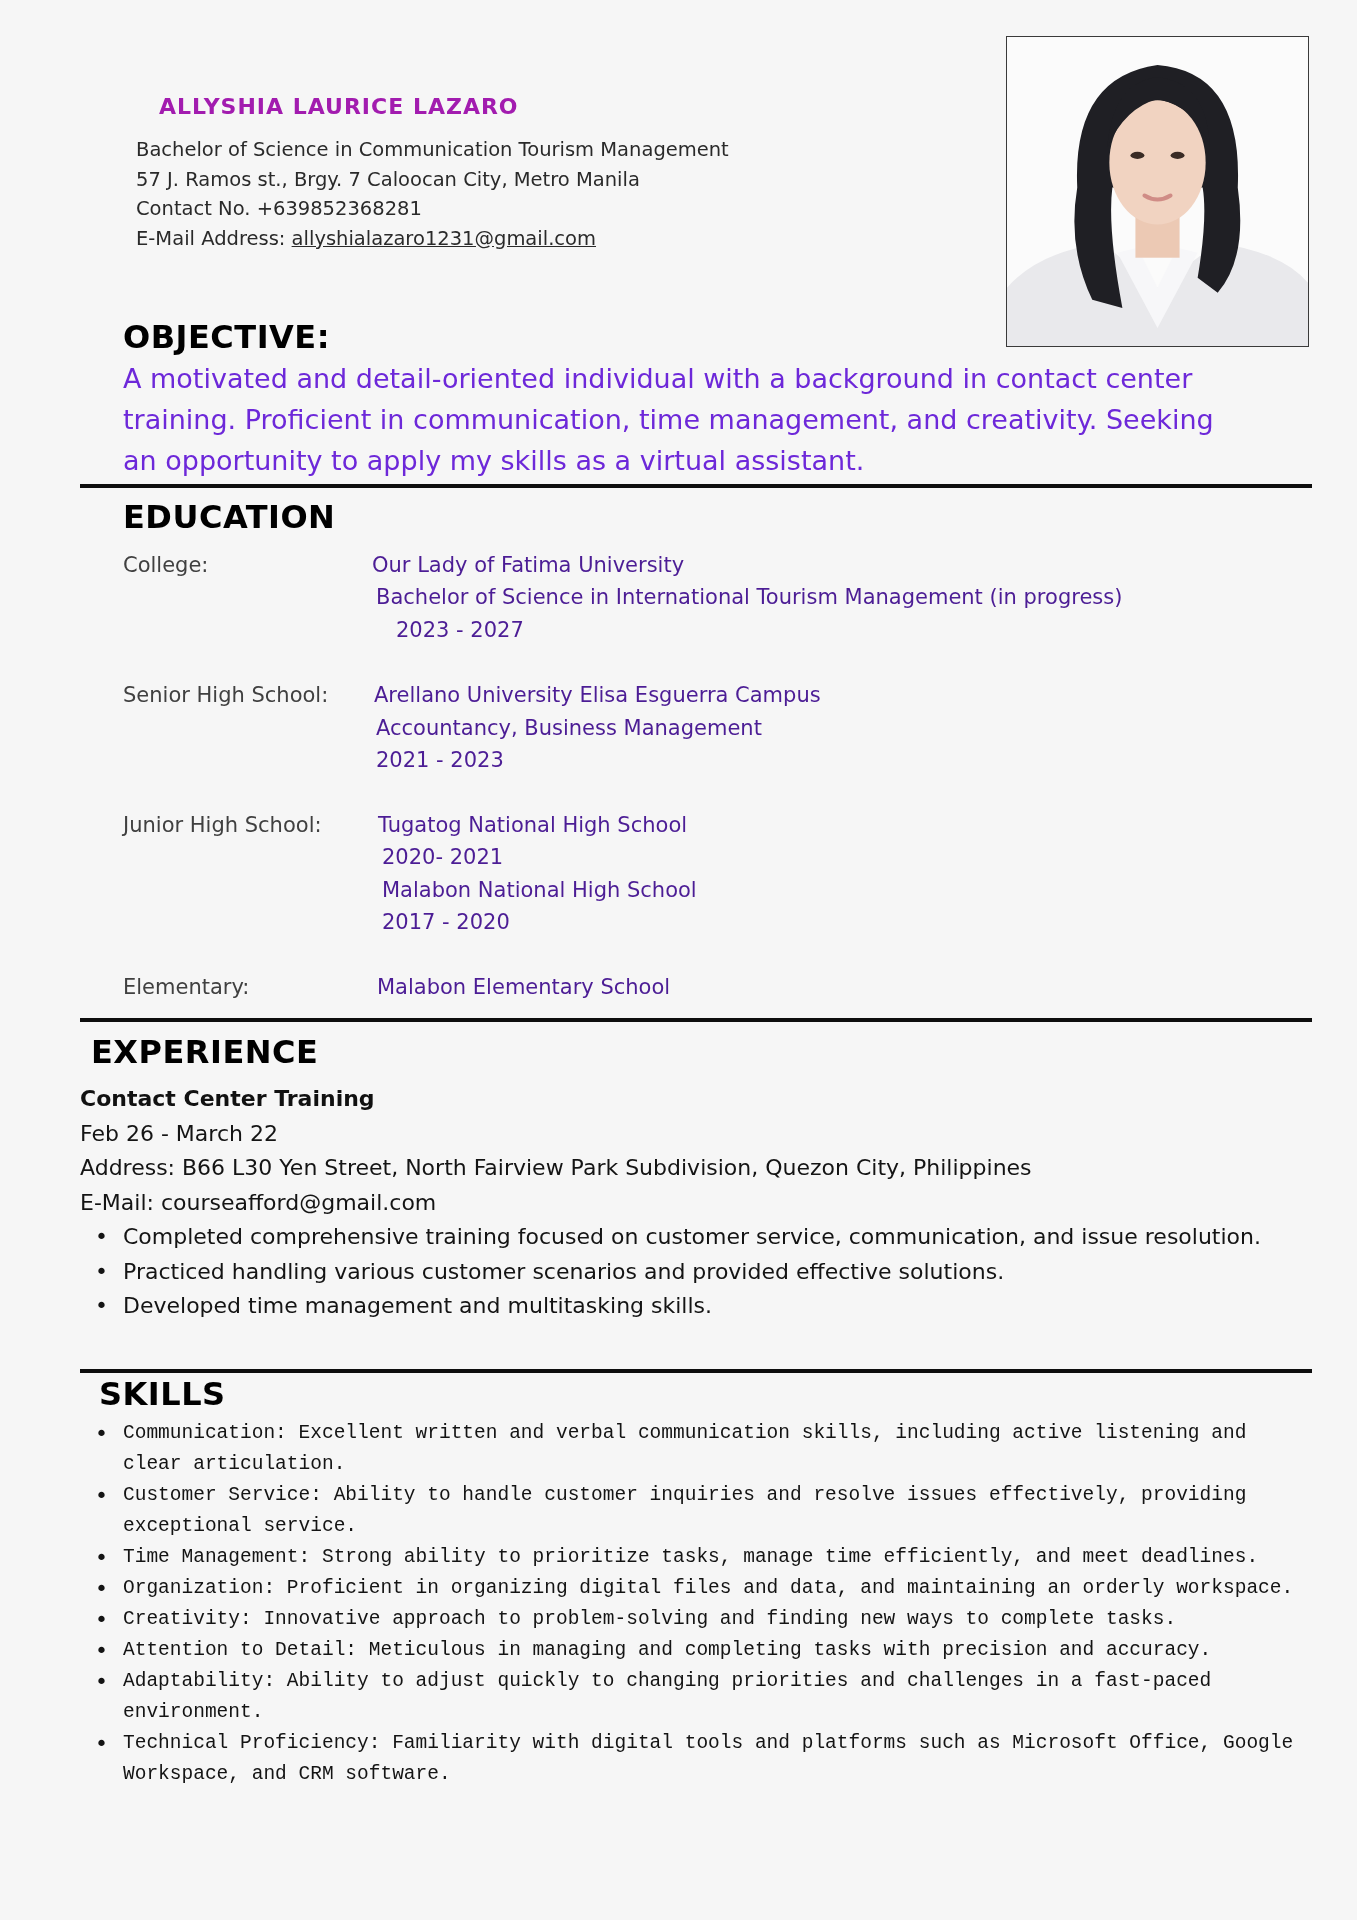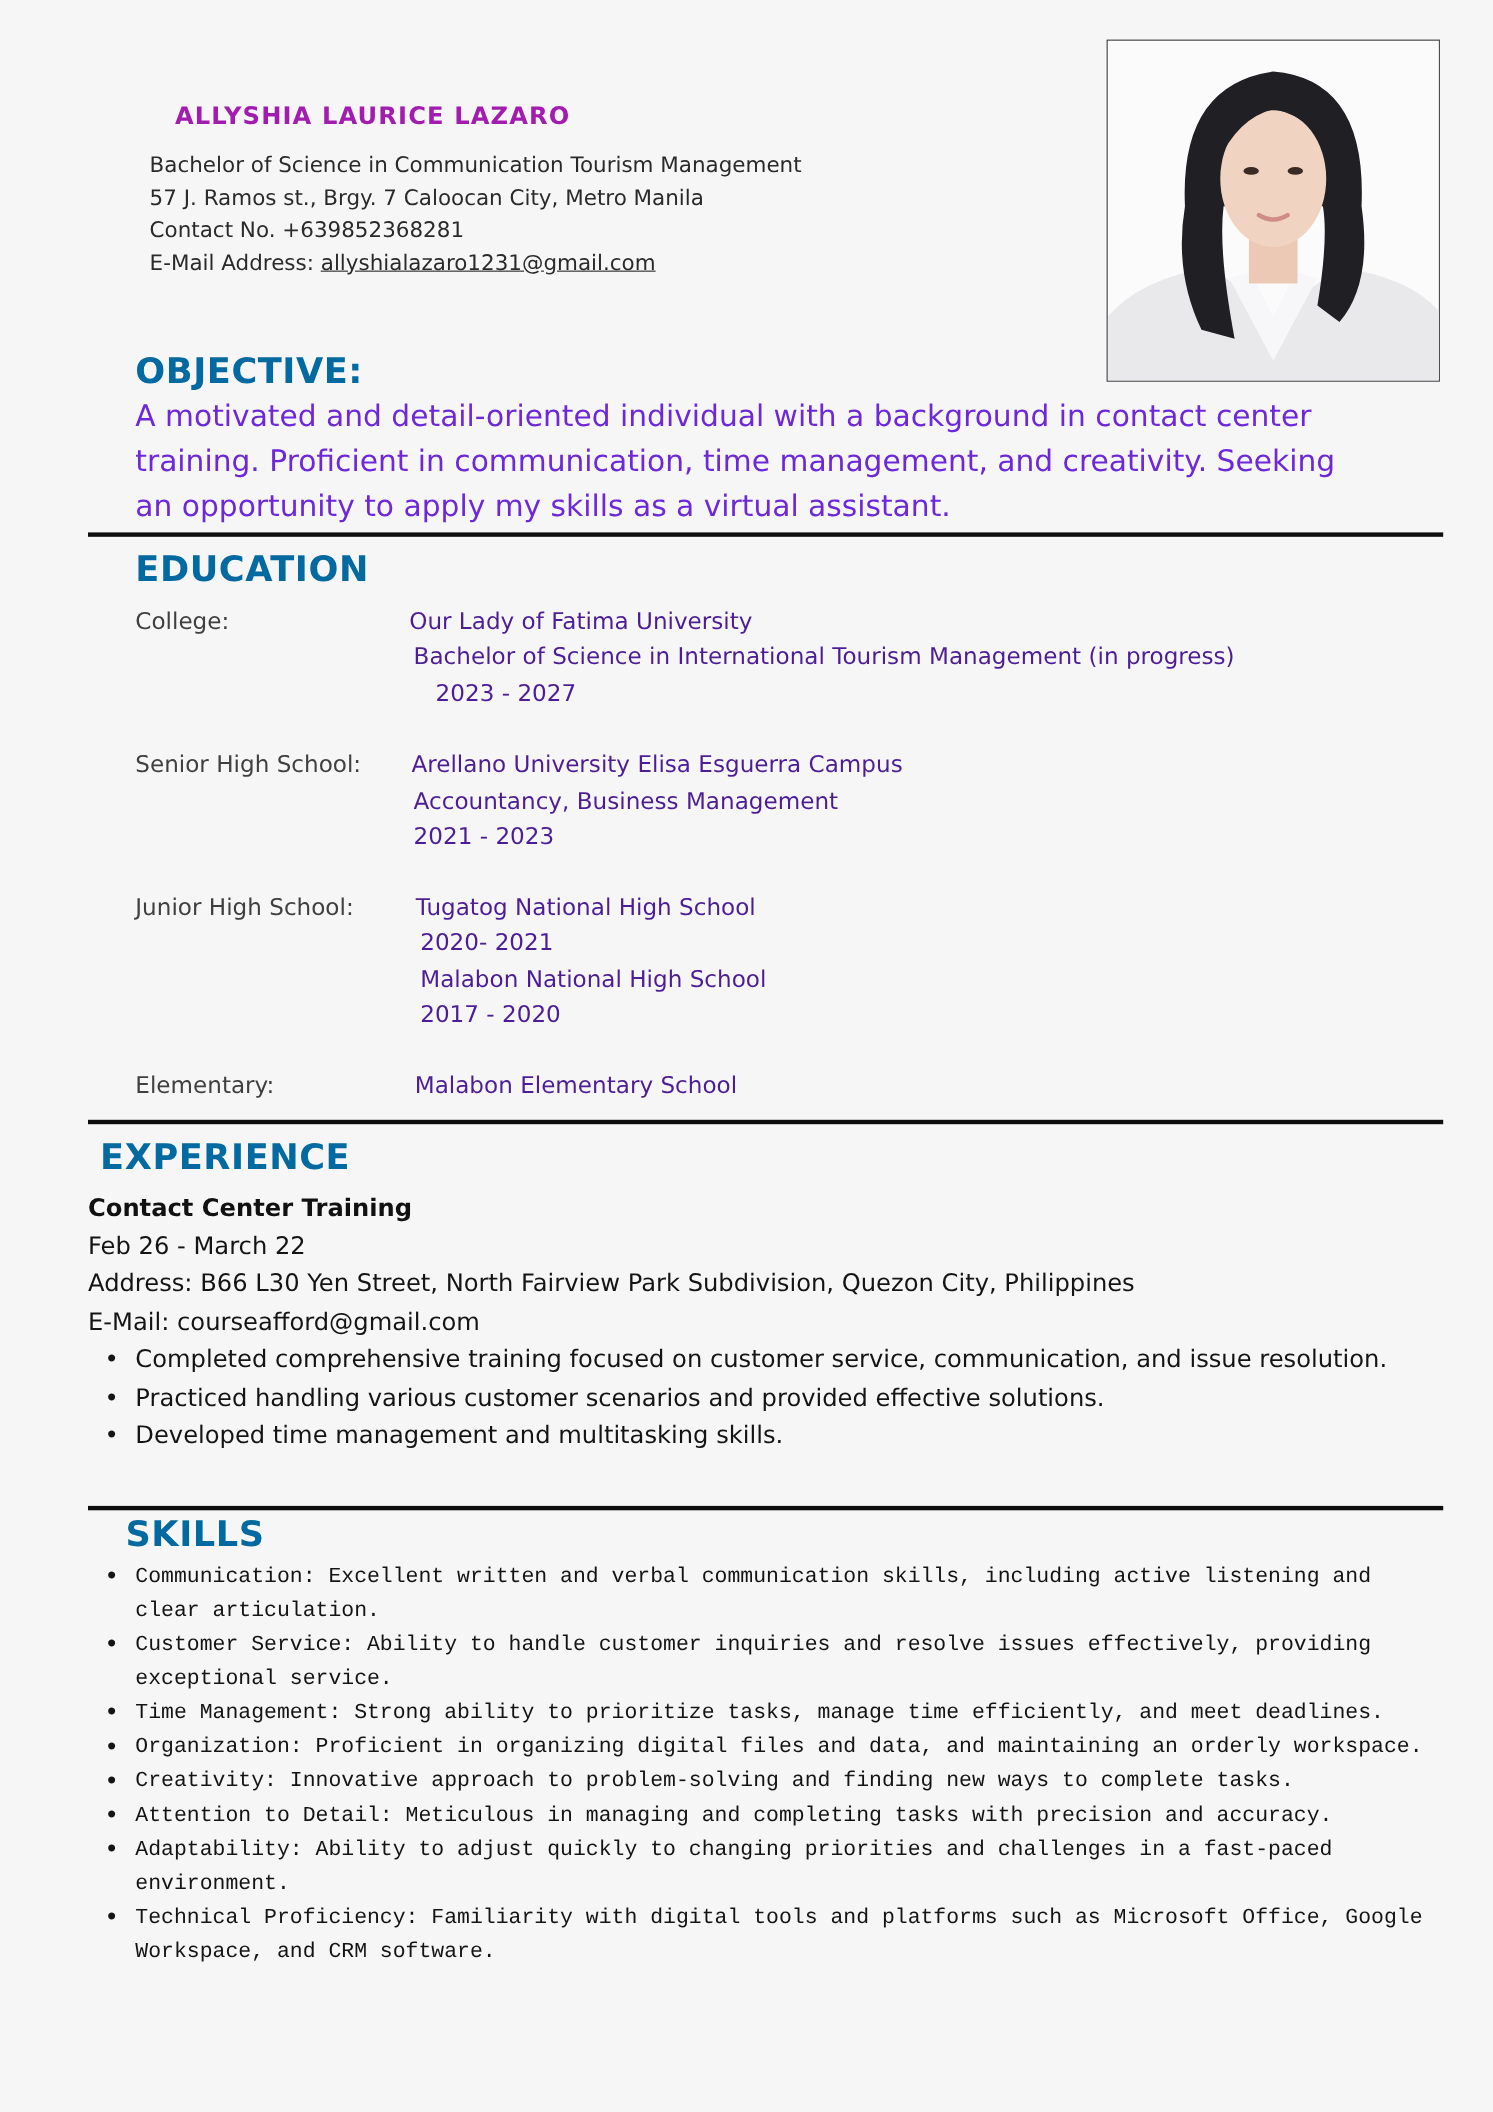--- a/index.html
+++ b/index.html
@@ -28,21 +28,21 @@
 
     
     .photo {
       left: 1006px; top: 36px; width: 301px; height: 309px;
       border: 1.5px solid #3a3a3a; background: #fbfbfb; overflow: hidden;
     }
     .photo svg { width: 100%; height: 100%; display: block; }
 
     
     .h {
-      font-weight: bold; font-size: 32px; color: #0369a1; white-space: nowrap;
+      font-weight: bold; font-size: 32px; color: #000000; white-space: nowrap;
       letter-spacing: 0.5px;
     }
     .objective-title { left: 123px; top: 318px; }
     .objective-text {
       left: 123px; top: 358px; width: 1200px;
       font-size: 27px; line-height: 41px; color: #6d28d9;
     }
     .objective-text div { white-space: nowrap; }
 
     .rule { left: 80px; width: 1232px; height: 4px; background: #0e0e0e; }
@@ -56,21 +56,21 @@
     .exp-role { left: 80px; top: 1086px; font-size: 22px; font-weight: bold; white-space: nowrap; }
     .exp-line { left: 80px; font-size: 22px; white-space: nowrap; color: #141414; }
     .exp-bullets {
       left: 80px; top: 1220px; width: 1230px;
       font-size: 22px; line-height: 34.5px; color: #141414;
     }
     .bullet { display: flex; }
     .bullet .dot { width: 43px; flex: none; text-align: center; font-size: 22px; }
     .bullet .txt { flex: 1; text-align: justify; }
 
-    .skills-title { left: 99px; top: 1375px; margin-left: 15px; }
+    .skills-title { left: 99px; top: 1375px; }
     .skills-list {
       left: 80px; top: 1418px; width: 1230px;
       font-size: 19.5px; line-height: 31px; color: #141414;
     }
     .skills-list .bullet .txt { text-align: left; font-family: Liberation Mono, monospace; }
   </style>
 </head>
 <body>
 
 <div class="abs name">ALLYSHIA LAURICE LAZARO</div>

